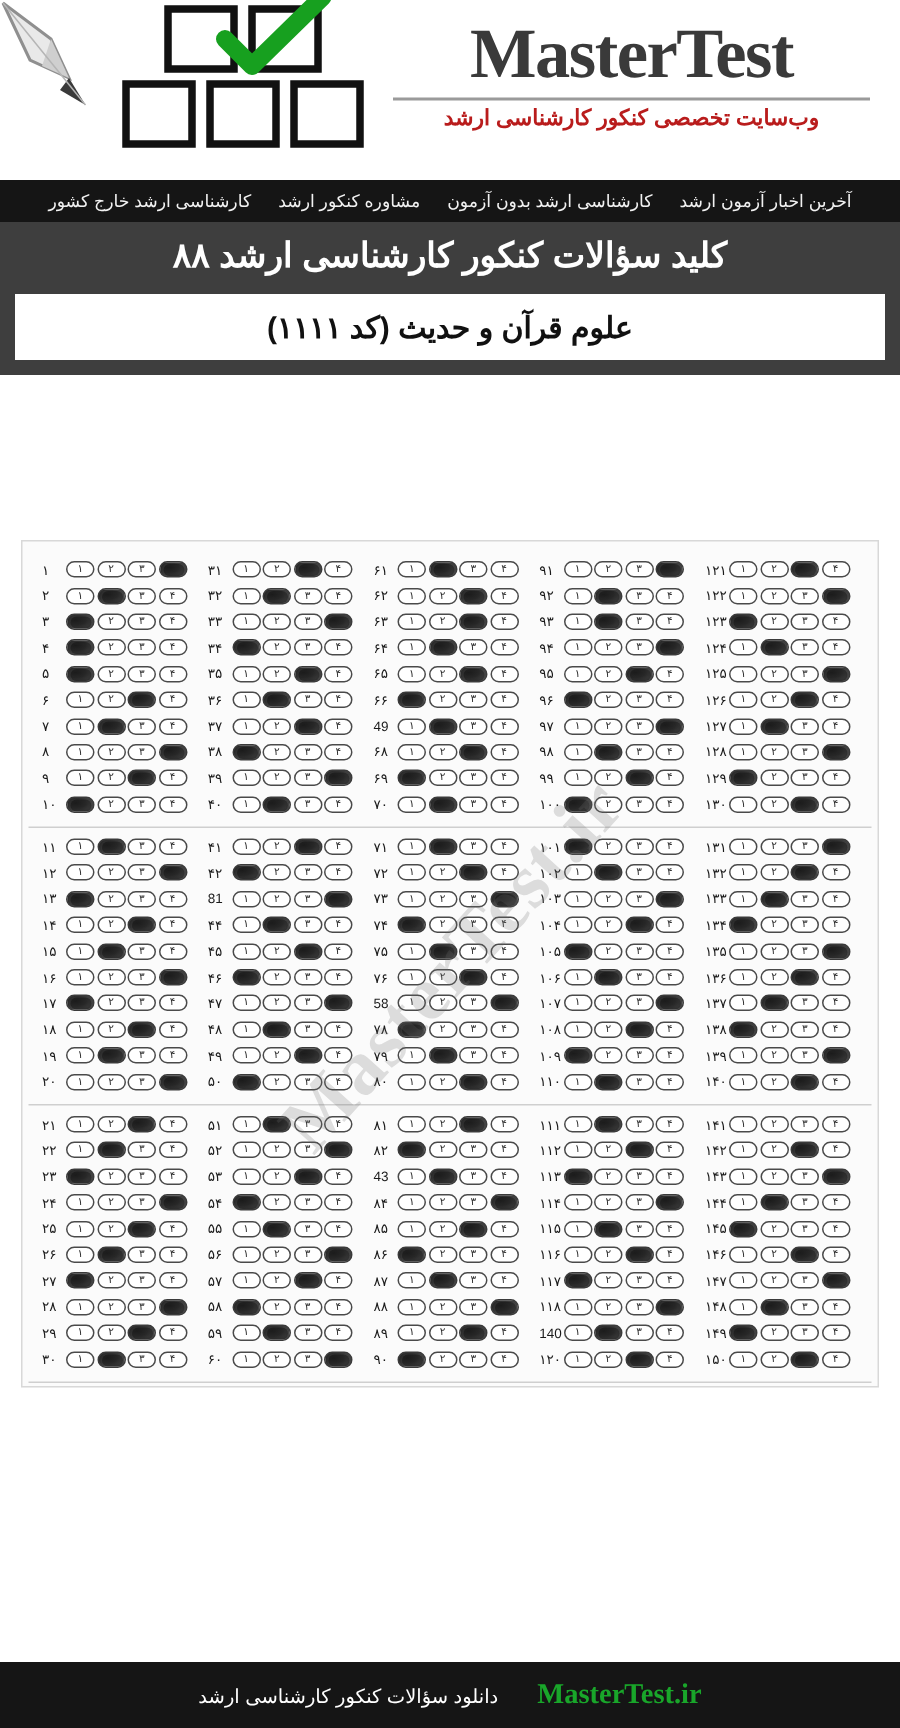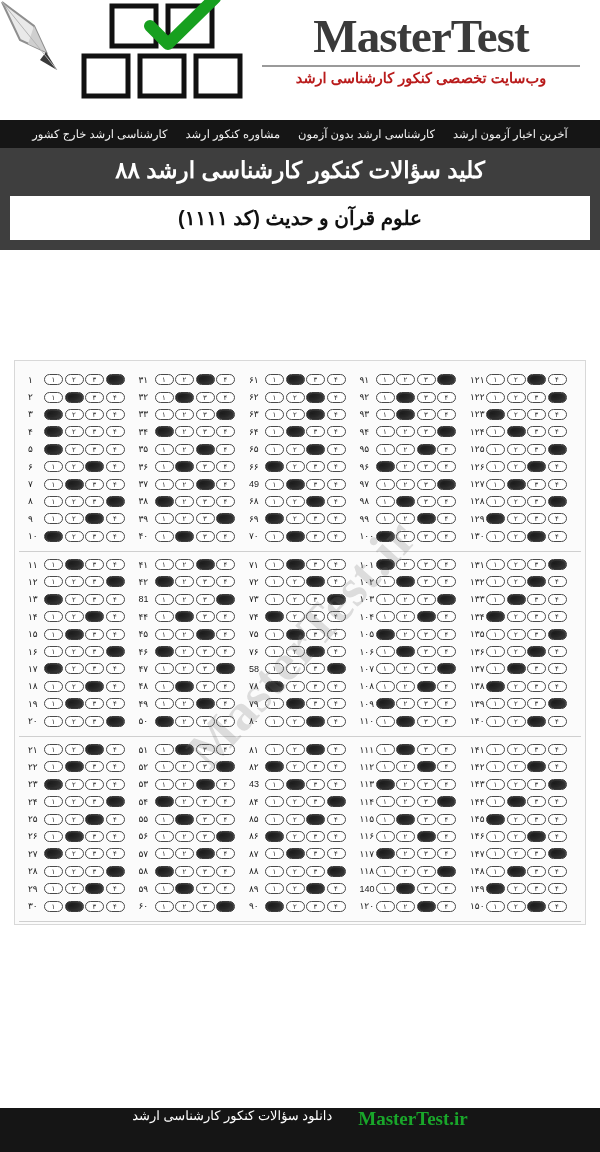--- a/index.html
+++ b/index.html
@@ -206,21 +206,21 @@
   
   .footer {
     position: absolute;
     left: 0; bottom: 0;
     width: 600px;
     height: 44px;
     background: #151515;
     color: #ffffff;
     display: flex;
     flex-direction: row-reverse;
-    align-items: flex-start;
+    align-items: center;
     justify-content: center;
     gap: 26px;
     direction: rtl;
     font-size: 13px;
   }
   .footer-site {
     font-family: "Liberation Serif", serif;
     font-weight: bold;
     font-size: 19px;
     color: #19a62a;

